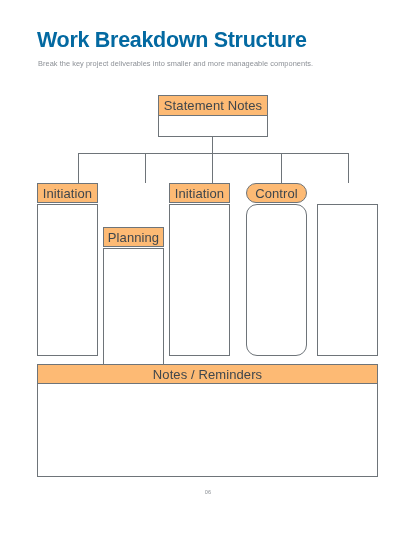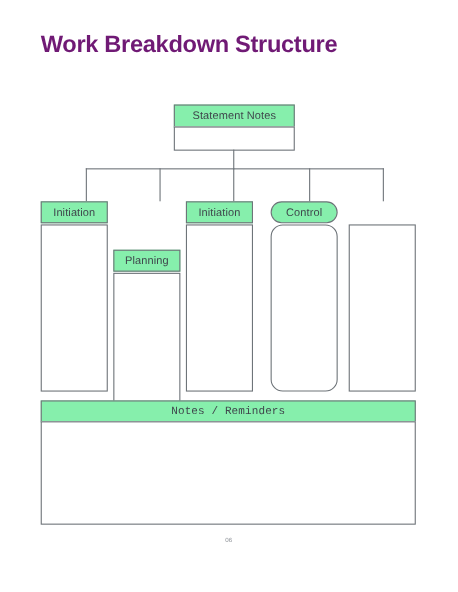--- a/index.html
+++ b/index.html
@@ -26,21 +26,21 @@
   }
 
   
   .title {
     position: absolute;
     left: 37px;
     top: 28px;
     font-size: 21.5px;
     font-weight: bold;
     letter-spacing: -0.3px;
-    color: #701a75;
+    color: #0369a1;
     white-space: nowrap;
   }
 
   .subtitle {
     position: absolute;
     left: 38px;
     top: 59px;
     width: 320px;
     font-size: 7.4px;
     line-height: 9.6px;
@@ -52,25 +52,25 @@
   .box {
     position: absolute;
     box-sizing: border-box;
     border: 1px solid #6e7479;
     background: #ffffff;
   }
   .box-head {
     position: absolute;
     box-sizing: border-box;
     border: 1px solid #6e7479;
-    background: #86efac;
+    background: #fdba74;
     display: flex;
     align-items: center;
     justify-content: center;
-    font-size: 10px;
+    font-size: 13px;
     color: #3f464c;
     letter-spacing: 0.1px;
   }
 
   
   #stmt-head {
     left: 158px;
     top: 95px;
     width: 110px;
     height: 21px;
@@ -121,21 +121,20 @@
   .c3 { left: 169px; width: 61px; }
   .c4 { left: 246px; width: 61px; border-radius: 11px; }
   .c5 { left: 317px; width: 61px; }
 
   
   #notes-head {
     left: 37px;
     top: 364px;
     width: 341px;
     height: 20px;
-    font-family: Liberation Mono, monospace;
   }
   #notes-body {
     left: 37px;
     top: 383px;
     width: 341px;
     height: 94px;
   }
 
   
   .page-number {
@@ -149,20 +148,21 @@
     letter-spacing: 0.2px;
   }
 </style>
 </head>
 <body>
 
 <div class="page">
 
   <div class="title">Work Breakdown Structure</div>
 
+  <div class="subtitle">Break the key project deliverables into smaller and more manageable components.</div>
 
   <div class="box-head" id="stmt-head">Statement Notes</div>
   <div class="box" id="stmt-body"></div>
 
   <div class="conn conn-v" id="stem"></div>
   <div class="conn conn-h" id="bar"></div>
   <div class="conn conn-v drop" id="drop-1"></div>
   <div class="conn conn-v drop" id="drop-2"></div>
   <div class="conn conn-v drop" id="drop-3"></div>
   <div class="conn conn-v drop" id="drop-4"></div>

